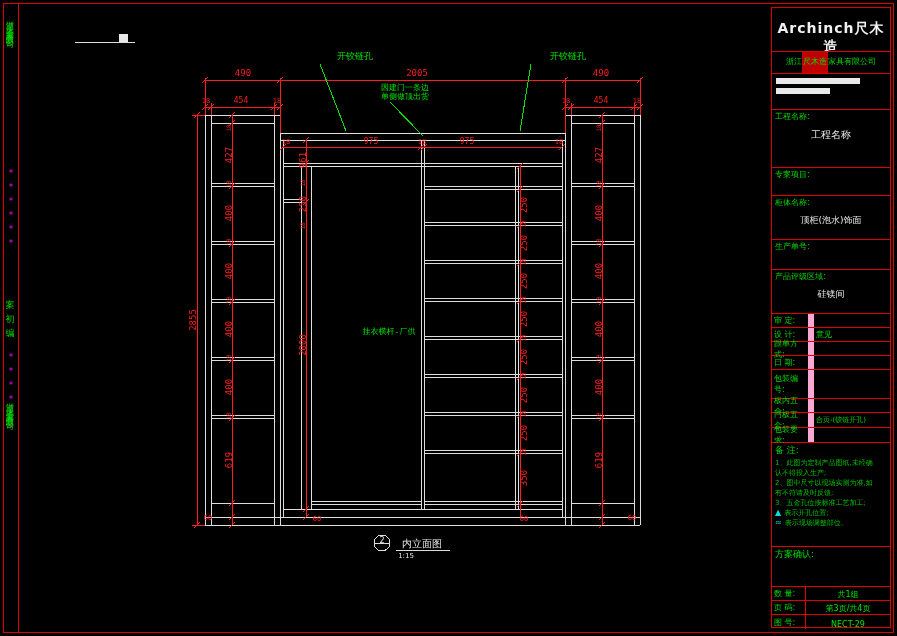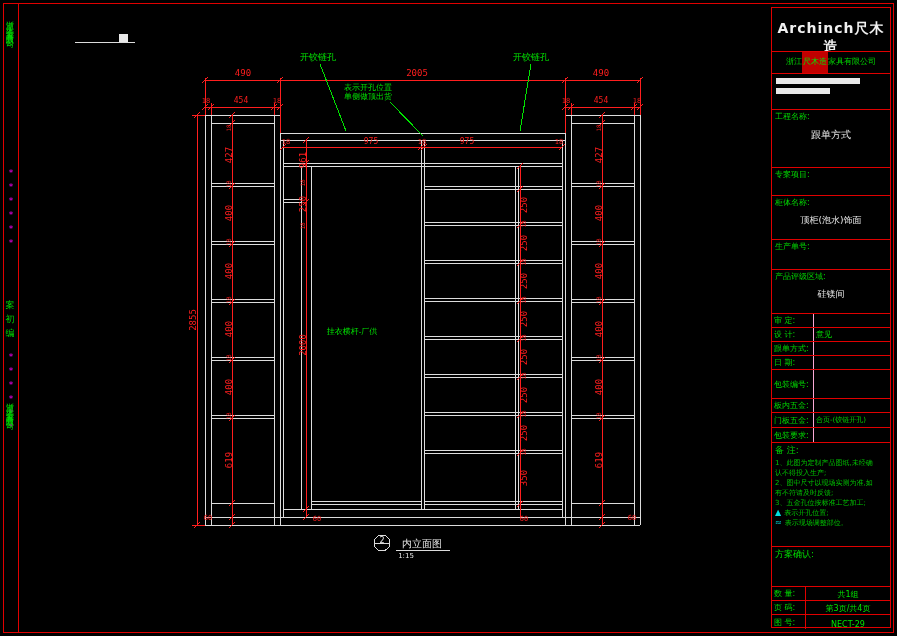--- a/index.html
+++ b/index.html
@@ -14,40 +14,40 @@
   
   .vtext{position:absolute;writing-mode:vertical-rl;text-orientation:upright;
          white-space:nowrap;line-height:1;letter-spacing:2px;}
   .vgreen{color:#00d900;font-size:8px;}
   .vmag{color:#ff00ff;font-size:9px;letter-spacing:4px;}
   
   .dim{position:absolute;transform:translate(-50%,-50%);font-size:9px;
        color:#ff1e1e;white-space:nowrap;line-height:1;
        font-family:"DejaVu Sans Mono",monospace;}
   .dim.rot{transform:translate(-50%,-50%) rotate(-90deg);}
-  .dim.green{color:#00e400;font-family:Liberation Sans, sans-serif;}
+  .dim.green{color:#00e400;font-family:Liberation Mono, monospace;margin-left:37px;}
   .dim.white{color:#e8e8e8;font-family:"DejaVu Sans",sans-serif;}
   
   .tb{position:absolute;left:771px;top:7px;width:120px;height:621px;
       border:1px solid #e00000;box-sizing:border-box;background:#000;}
   .sec{position:relative;border-bottom:1px solid #e00000;box-sizing:border-box;
        overflow:hidden;}
   .sec:last-child{border-bottom:none;}
   .glabel{color:#00d900;font-size:8px;padding:2px 3px;line-height:1.2;}
   .cval{color:#e8e8e8;font-size:10px;text-align:center;margin-top:4px;}
   .logo{color:#f0f0f0;font-size:14px;font-weight:bold;text-align:center;
         padding-top:12px;letter-spacing:1px;}
   .company{font-size:8px;color:#00d900;text-align:center;padding-top:4px;
            white-space:nowrap;}
   .company .hl{background:#c00000;color:#00e400;padding:16px 1px;}
   .bar{background:#e8e8e8;height:6px;margin:4px 0 0 4px;}
   .trow{display:flex;border-bottom:1px solid #e00000;box-sizing:border-box;
         align-items:center;}
   .trow:last-child{border-bottom:1px solid #e00000;}
-  .trow .l{width:42px;border-right:1px solid #f9a8d4;align-self:stretch;
+  .trow .l{width:42px;border-right:6px solid #f9a8d4;align-self:stretch;
            color:#00d900;font-size:8px;padding:1px 2px;box-sizing:border-box;
            display:flex;align-items:center;}
   .trow .v{flex:1;color:#00d900;font-size:7px;padding:0 2px;white-space:nowrap;}
   .h14{height:14px}.h15{height:15px}.h29{height:29px}
   .notes{padding:0 3px;}
   .note-line{color:#00c400;font-size:7px;line-height:10px;white-space:nowrap;}
   .symrow{display:flex;gap:3px;align-items:center;}
   .symrow .sym{color:#00e0e0;font-size:8px;line-height:10px;}
   .symrow .txt{color:#00c400;font-size:7px;line-height:10px;}
   .brow{display:flex;border-bottom:1px solid #e00000;box-sizing:border-box;
@@ -201,42 +201,42 @@
     <span class="dim rot" style="left: 524px; top: 357px;">250</span>
     <span class="dim rot" style="font-size: 6px; left: 524px; top: 376px;">18</span>
     <span class="dim rot" style="left: 524px; top: 395px;">250</span>
     <span class="dim rot" style="font-size: 6px; left: 524px; top: 414px;">18</span>
     <span class="dim rot" style="left: 524px; top: 433px;">250</span>
     <span class="dim rot" style="font-size: 6px; left: 524px; top: 452px;">18</span>
     <span class="dim rot" style="left: 524px; top: 478px;">350</span>
     <span class="dim" style="font-size: 7px; left: 524px; top: 519px;">60</span>
     <span class="dim green" style="left: 318px; top: 57px;">开铰链孔</span>
     <span class="dim green" style="left: 531px; top: 57px;">开铰链孔</span>
-    <span class="dim green" style="font-size: 8px; left: 368px; top: 88px;">表示开孔位置</span>
+    <span class="dim green" style="font-size: 8px; left: 368px; top: 88px;">因建门一条边</span>
     <span class="dim green" style="font-size: 8px; left: 368px; top: 97px;">单侧做顶出货</span>
     <span class="dim green" style="font-size: 8px; left: 352px; top: 332px;">挂衣横杆-厂供</span>
     <span class="dim white" style="font-size: 8px; left: 382px; top: 541px;">2</span>
     <span class="dim white" style="font-size: 10px; left: 422px; top: 544px;">内立面图</span>
     <span class="dim white" style="font-size: 7px; left: 406px; top: 556px;">1:15</span>
   </div>
 
 <div class="tb">
   <div class="sec" style="height:44px">
     <div class="logo">Archinch尺木造</div>
   </div>
   <div class="sec" style="height:22px">
     <div class="company"><span>浙江</span><span class="hl">尺木造</span><span>家具有限公司</span></div>
   </div>
   <div class="sec" style="height:36px">
     <div class="bar" style="width:84px"></div>
     <div class="bar" style="width:54px"></div>
   </div>
   <div class="sec" style="height:58px">
     <div class="glabel">工程名称:</div>
-    <div class="cval">跟单方式</div>
+    <div class="cval">工程名称</div>
   </div>
   <div class="sec" style="height:28px">
     <div class="glabel">专案项目:</div>
   </div>
   <div class="sec" style="height:44px">
     <div class="glabel">柜体名称:</div>
     <div class="cval" style="font-size:9px">顶柜(泡水)饰面</div>
   </div>
   <div class="sec" style="height:30px">
     <div class="glabel">生产单号:</div>

